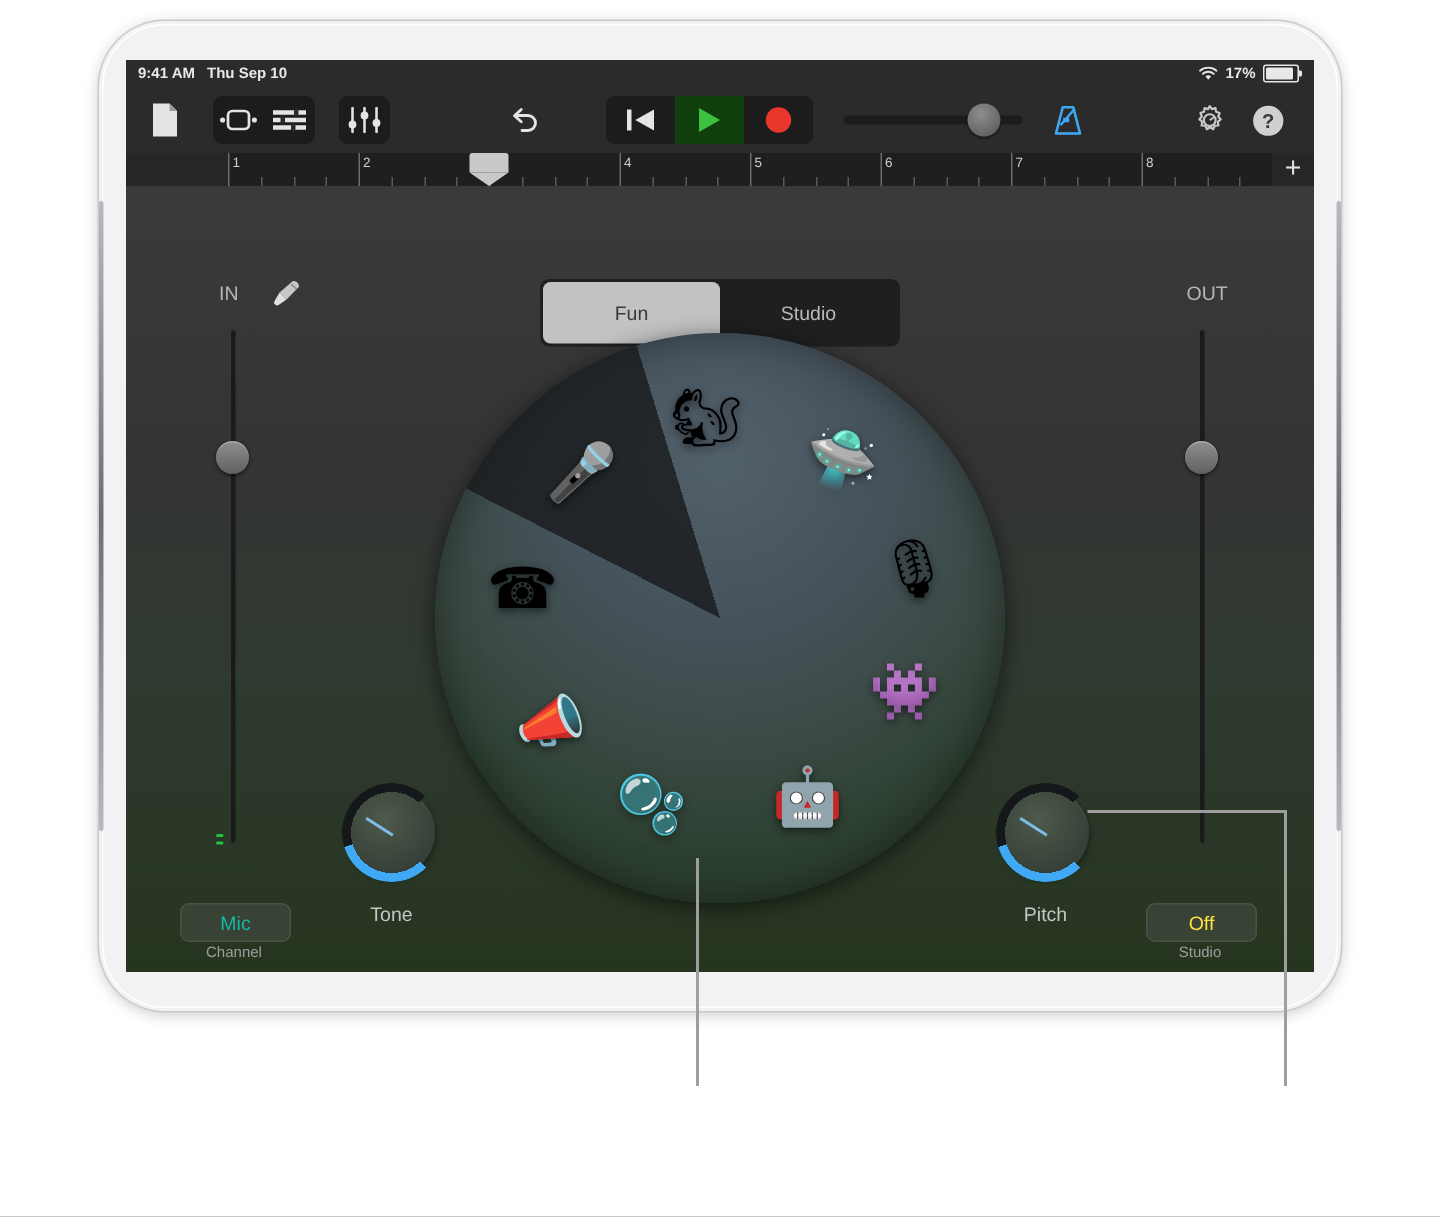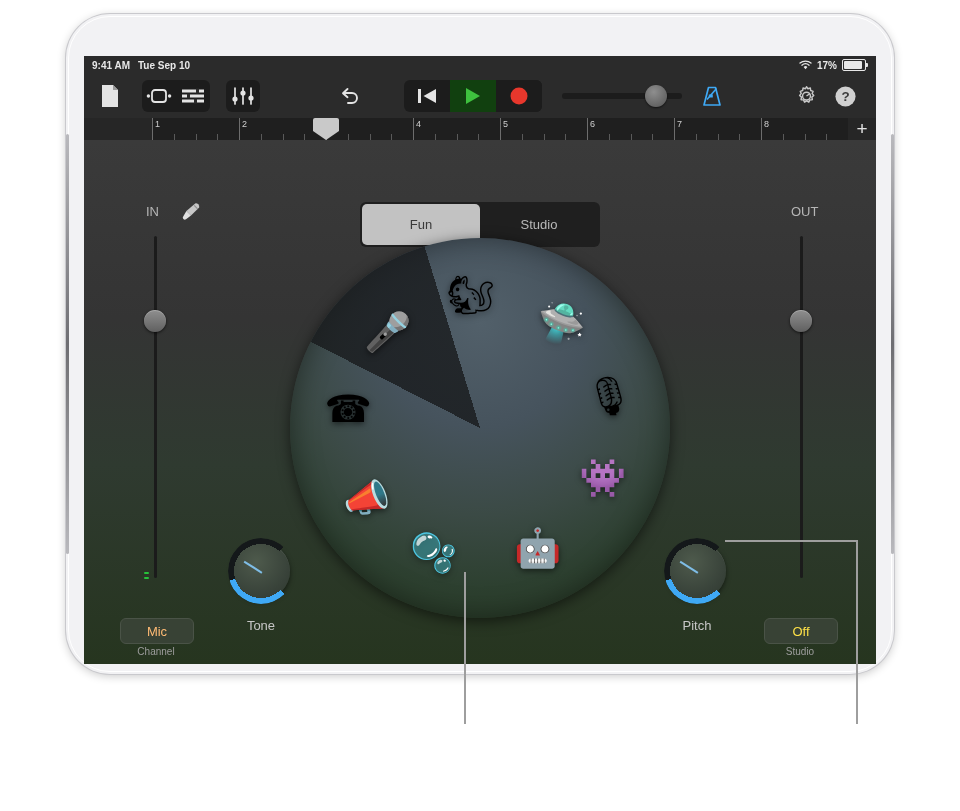--- a/index.html
+++ b/index.html
@@ -19,21 +19,21 @@
   #camera{position:absolute;left:40px;top:322px;width:10px;height:10px;border-radius:50%;
           background:radial-gradient(circle at 35% 35%,#4a4a50,#111);}
   #mic-hole{position:absolute;left:42px;top:348px;width:5px;height:5px;border-radius:50%;
           background:#d4d4d8;box-shadow:inset 0 0 0 1px #bfbfc4;}
   #home-button{position:absolute;right:22px;top:310px;width:44px;height:44px;border-radius:50%;
           background:#f2f2f4;
           box-shadow:inset 0 0 0 2px #d9d9dd, 0 0 0 1px #e9e9ec,
                      inset 1px 2px 3px rgba(0,0,0,.30), inset -1px -1px 2px rgba(255,255,255,.9);}
 
   
-  #screen{position:absolute;left:18px;top:42px;width:792px;height:608px;
+  #screen{position:absolute;left:18px;top:26px;width:792px;height:608px;
           background:#2e2e2e;overflow:hidden;}
 
   
   #statusbar{position:absolute;left:0;top:0;width:100%;height:18px;background:#2b2b2b;
              display:flex;align-items:center;color:#e8e8e8;font-size:10px;}
   #status-left{display:flex;gap:8px;padding-left:8px;align-items:center;font-weight:bold;}
   #status-right{margin-left:auto;display:flex;gap:5px;padding-right:10px;align-items:center;font-weight:bold;}
   .wifi-glyph{display:inline-block;font-size:10px;line-height:1;}
   .batt{width:22px;height:10px;border:1px solid #e8e8e8;border-radius:2px;position:relative;display:inline-block;}
   .batt:after{content:"";position:absolute;right:-3px;top:3px;width:2px;height:4px;background:#e8e8e8;border-radius:0 1px 1px 0;}
@@ -125,21 +125,21 @@
                 transform-origin:50% 100%;transform:rotate(205deg);}
   #knob-tone{left:148px;top:402px;}
   #knob-pitch{left:584px;top:402px;}
   .knob-label{position:absolute;font-size:13px;color:#c6c6c6;text-align:center;width:90px;}
   #label-tone{left:132px;top:478px;}
   #label-pitch{left:568px;top:478px;}
 
   .pill{position:absolute;width:72px;height:24px;border-radius:6px;background:#384235;
         border:1px solid #4a5347;display:flex;align-items:center;justify-content:center;
         font-size:13px;cursor:pointer;}
-  #btn-mic{left:36px;top:478px;color:#fdba74;}
+  #btn-mic{left:36px;top:478px;color:#14b8a6;}
   #btn-monitor{left:680px;top:478px;color:#fde047;}
   .sub-label{position:absolute;font-size:10px;color:#9d9d9d;width:90px;text-align:center;}
   #label-channel{left:27px;top:506px;}
   #label-monitor{left:671px;top:506px;}
 
   
   .callout{position:absolute;background:#9e9e9e;}
 </style>
 </head>
 <body>
@@ -149,21 +149,21 @@
   <div id="bezel-right-edge"></div>
   <div id="camera"></div>
   <div id="mic-hole"></div>
   <div id="home-button"></div>
 
   <div id="screen">
 
     <div id="statusbar">
       <div id="status-left">
         <span>9:41 AM</span>
-        <span>Tue Sep 10</span>
+        <span>Thu Sep 10</span>
       </div>
       <div id="status-right">
         <span class="wifi-glyph">
           <svg width="13" height="10" viewBox="0 0 13 10" class="icon-svg">
             <path d="M6.5 9.2 4.6 6.9a3 3 0 0 1 3.8 0z" fill="#e8e8e8"></path>
             <path d="M2.9 5.2a5.6 5.6 0 0 1 7.2 0" stroke="#e8e8e8" stroke-width="1.3" fill="none" stroke-linecap="round"></path>
             <path d="M1 3.1a8.5 8.5 0 0 1 11 0" stroke="#e8e8e8" stroke-width="1.3" fill="none" stroke-linecap="round"></path>
           </svg>
         </span>
         <span>17%</span>

